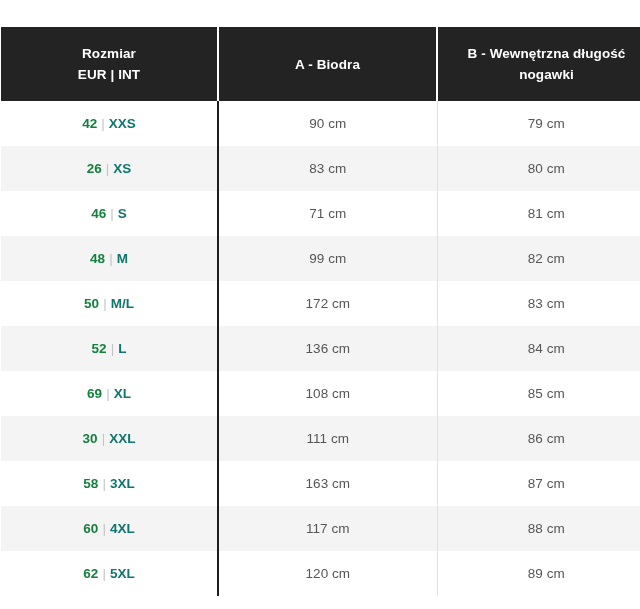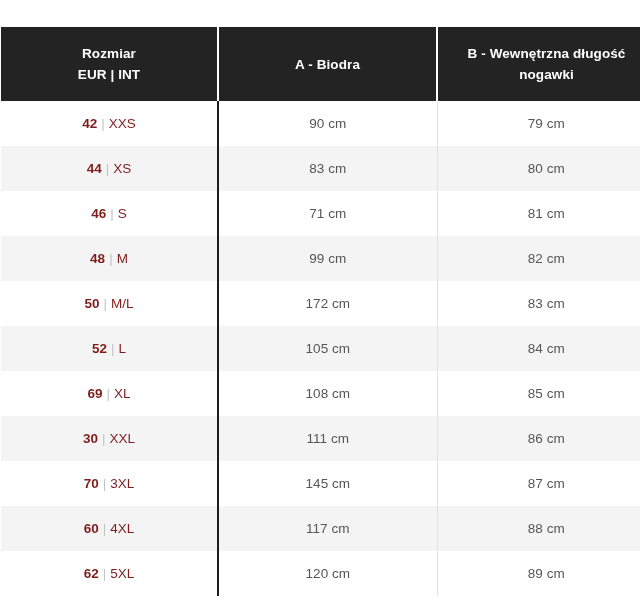--- a/index.html
+++ b/index.html
@@ -77,30 +77,31 @@
   tbody td.col-size {
     border-right: 2px solid #1d1d1d;
   }
   tbody td.col-hips {
     border-right: 1px solid #e2e2e2;
     margin-left: 9px;
   }
 
   
   .size-eur {
-    color: #7f1d1d;
+    color: #15803d;
     font-weight: bold;
   }
   .size-sep {
     color: #c4c4c4;
     padding: 0 4px;
     font-weight: normal;
   }
   .size-int {
-    color: #7f1d1d;
+    color: #0f766e;
+    font-weight: bold;
   }
 </style>
 </head>
 <body>
 
 <div id="size-table-wrap">
   <table class="size-table">
     <thead>
       <tr>
         <th style="width:200px">
@@ -116,57 +117,57 @@
         </th>
       </tr>
     </thead>
     <tbody id="table-body">
         <tr>
           <td class="col-size"><span class="size-eur">42</span><span class="size-sep">|</span><span class="size-int">XXS</span></td>
           <td class="col-hips">90 cm</td>
           <td class="col-inseam">79 cm</td>
         </tr>
         <tr>
-          <td class="col-size"><span class="size-eur">44</span><span class="size-sep">|</span><span class="size-int">XS</span></td>
+          <td class="col-size"><span class="size-eur">26</span><span class="size-sep">|</span><span class="size-int">XS</span></td>
           <td class="col-hips">83 cm</td>
           <td class="col-inseam">80 cm</td>
         </tr>
         <tr>
           <td class="col-size"><span class="size-eur">46</span><span class="size-sep">|</span><span class="size-int">S</span></td>
           <td class="col-hips">71 cm</td>
           <td class="col-inseam">81 cm</td>
         </tr>
         <tr>
           <td class="col-size"><span class="size-eur">48</span><span class="size-sep">|</span><span class="size-int">M</span></td>
           <td class="col-hips">99 cm</td>
           <td class="col-inseam">82 cm</td>
         </tr>
         <tr>
           <td class="col-size"><span class="size-eur">50</span><span class="size-sep">|</span><span class="size-int">M/L</span></td>
           <td class="col-hips">172 cm</td>
           <td class="col-inseam">83 cm</td>
         </tr>
         <tr>
           <td class="col-size"><span class="size-eur">52</span><span class="size-sep">|</span><span class="size-int">L</span></td>
-          <td class="col-hips">105 cm</td>
+          <td class="col-hips">136 cm</td>
           <td class="col-inseam">84 cm</td>
         </tr>
         <tr>
           <td class="col-size"><span class="size-eur">69</span><span class="size-sep">|</span><span class="size-int">XL</span></td>
           <td class="col-hips">108 cm</td>
           <td class="col-inseam">85 cm</td>
         </tr>
         <tr>
           <td class="col-size"><span class="size-eur">30</span><span class="size-sep">|</span><span class="size-int">XXL</span></td>
           <td class="col-hips">111 cm</td>
           <td class="col-inseam">86 cm</td>
         </tr>
         <tr>
-          <td class="col-size"><span class="size-eur">70</span><span class="size-sep">|</span><span class="size-int">3XL</span></td>
-          <td class="col-hips">145 cm</td>
+          <td class="col-size"><span class="size-eur">58</span><span class="size-sep">|</span><span class="size-int">3XL</span></td>
+          <td class="col-hips">163 cm</td>
           <td class="col-inseam">87 cm</td>
         </tr>
         <tr>
           <td class="col-size"><span class="size-eur">60</span><span class="size-sep">|</span><span class="size-int">4XL</span></td>
           <td class="col-hips">117 cm</td>
           <td class="col-inseam">88 cm</td>
         </tr>
         <tr>
           <td class="col-size"><span class="size-eur">62</span><span class="size-sep">|</span><span class="size-int">5XL</span></td>
           <td class="col-hips">120 cm</td>

